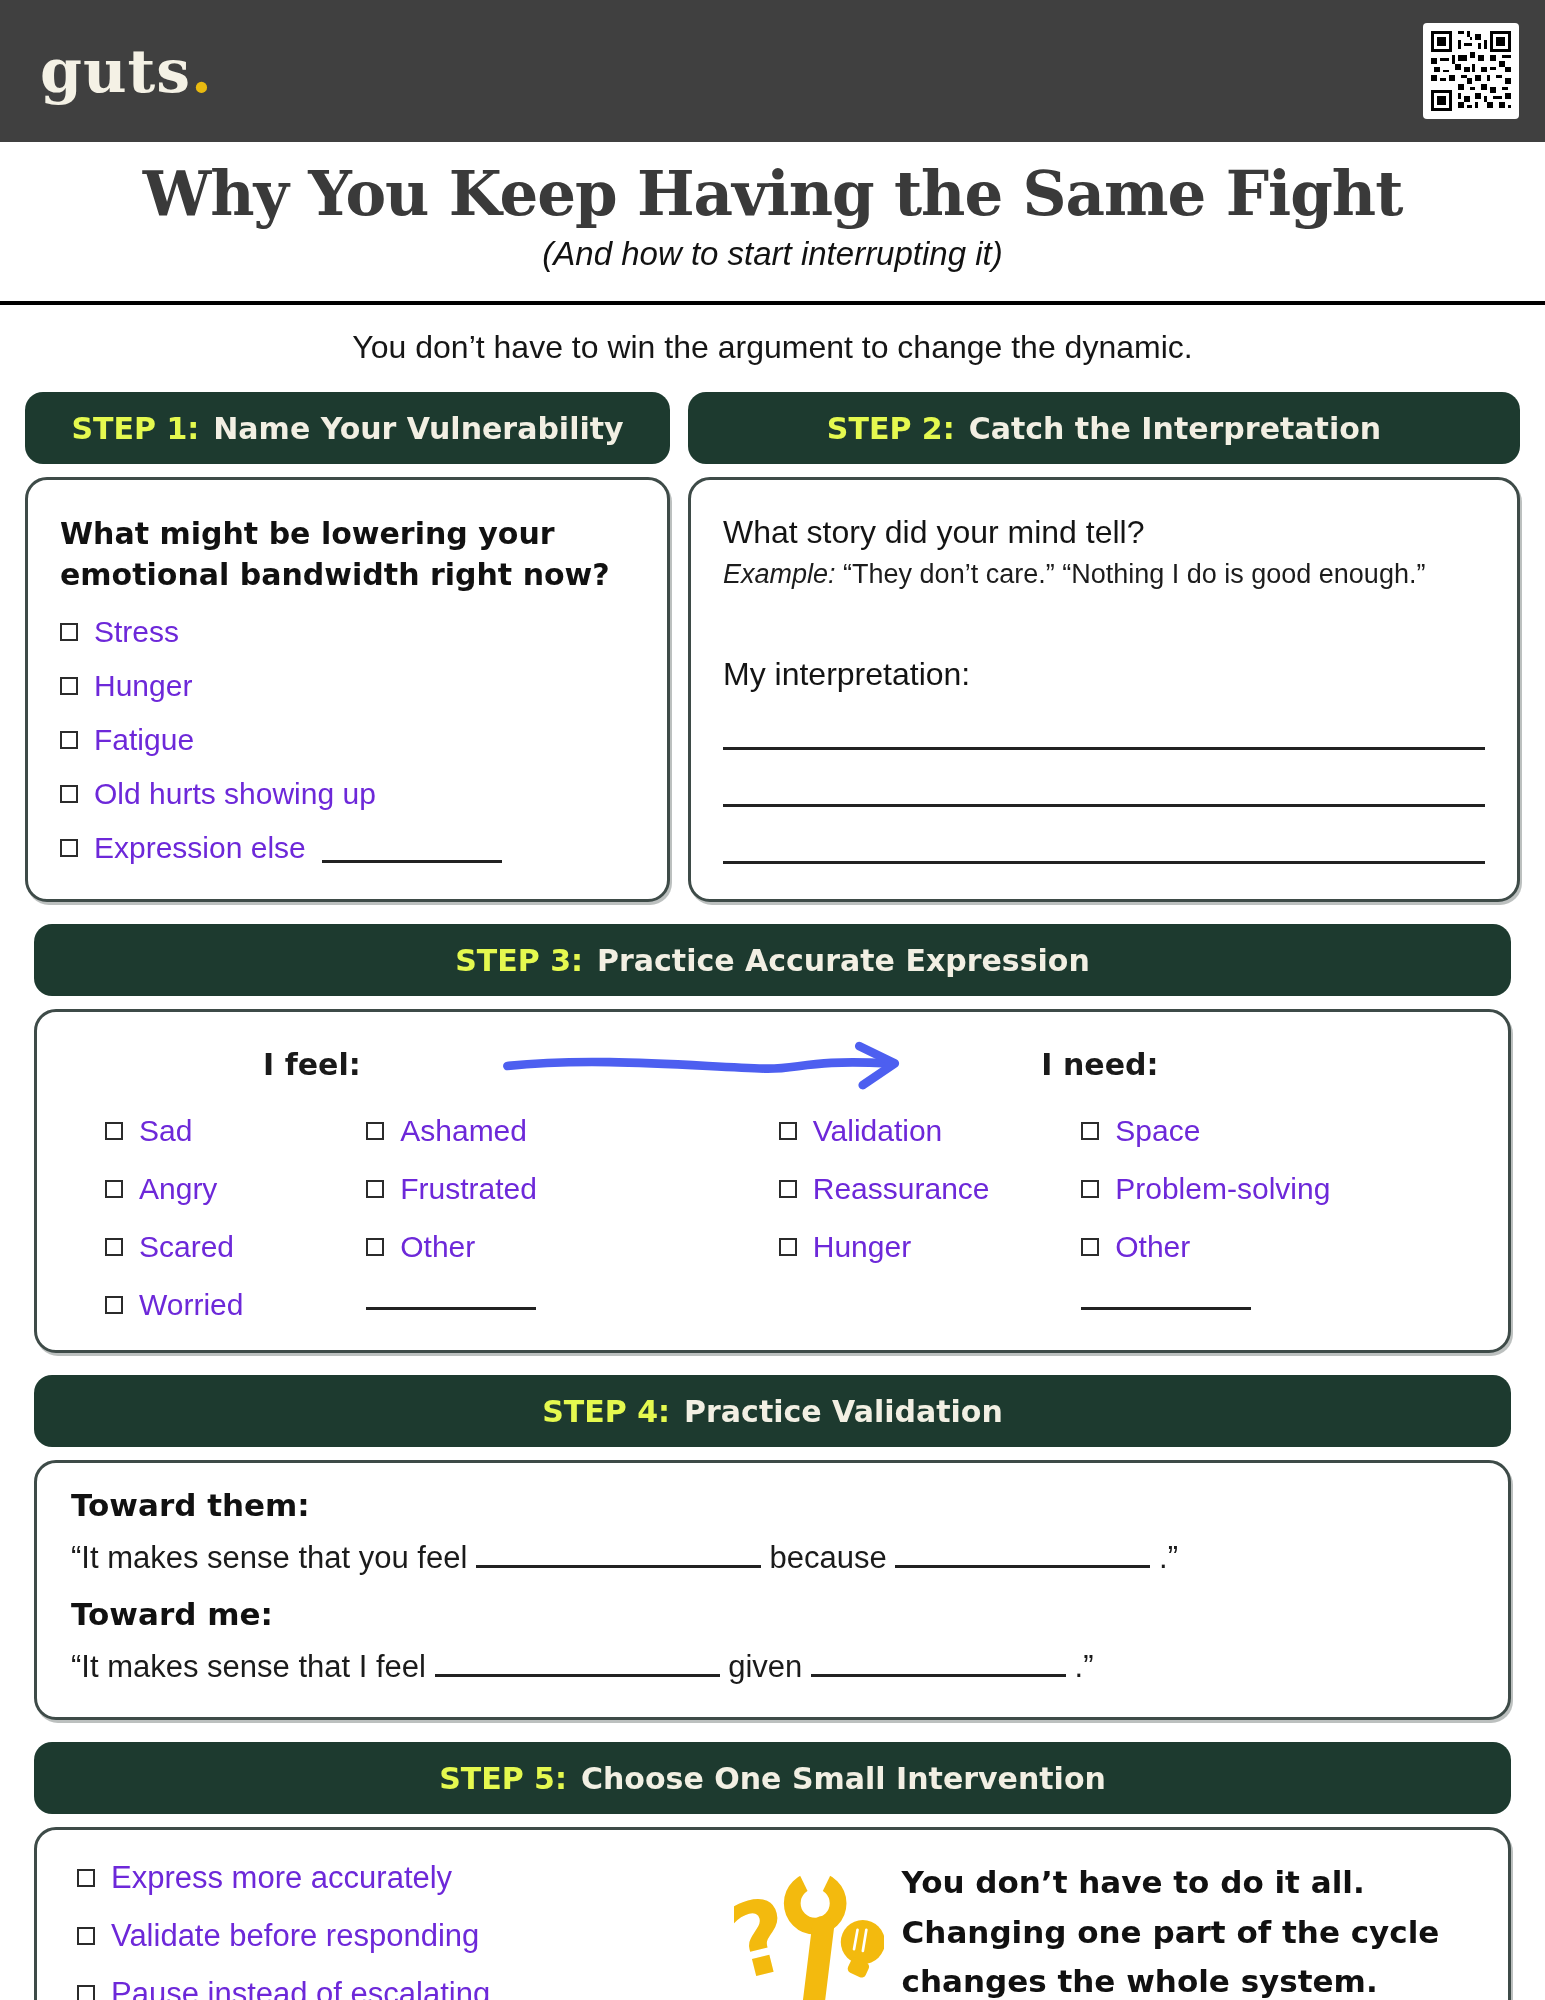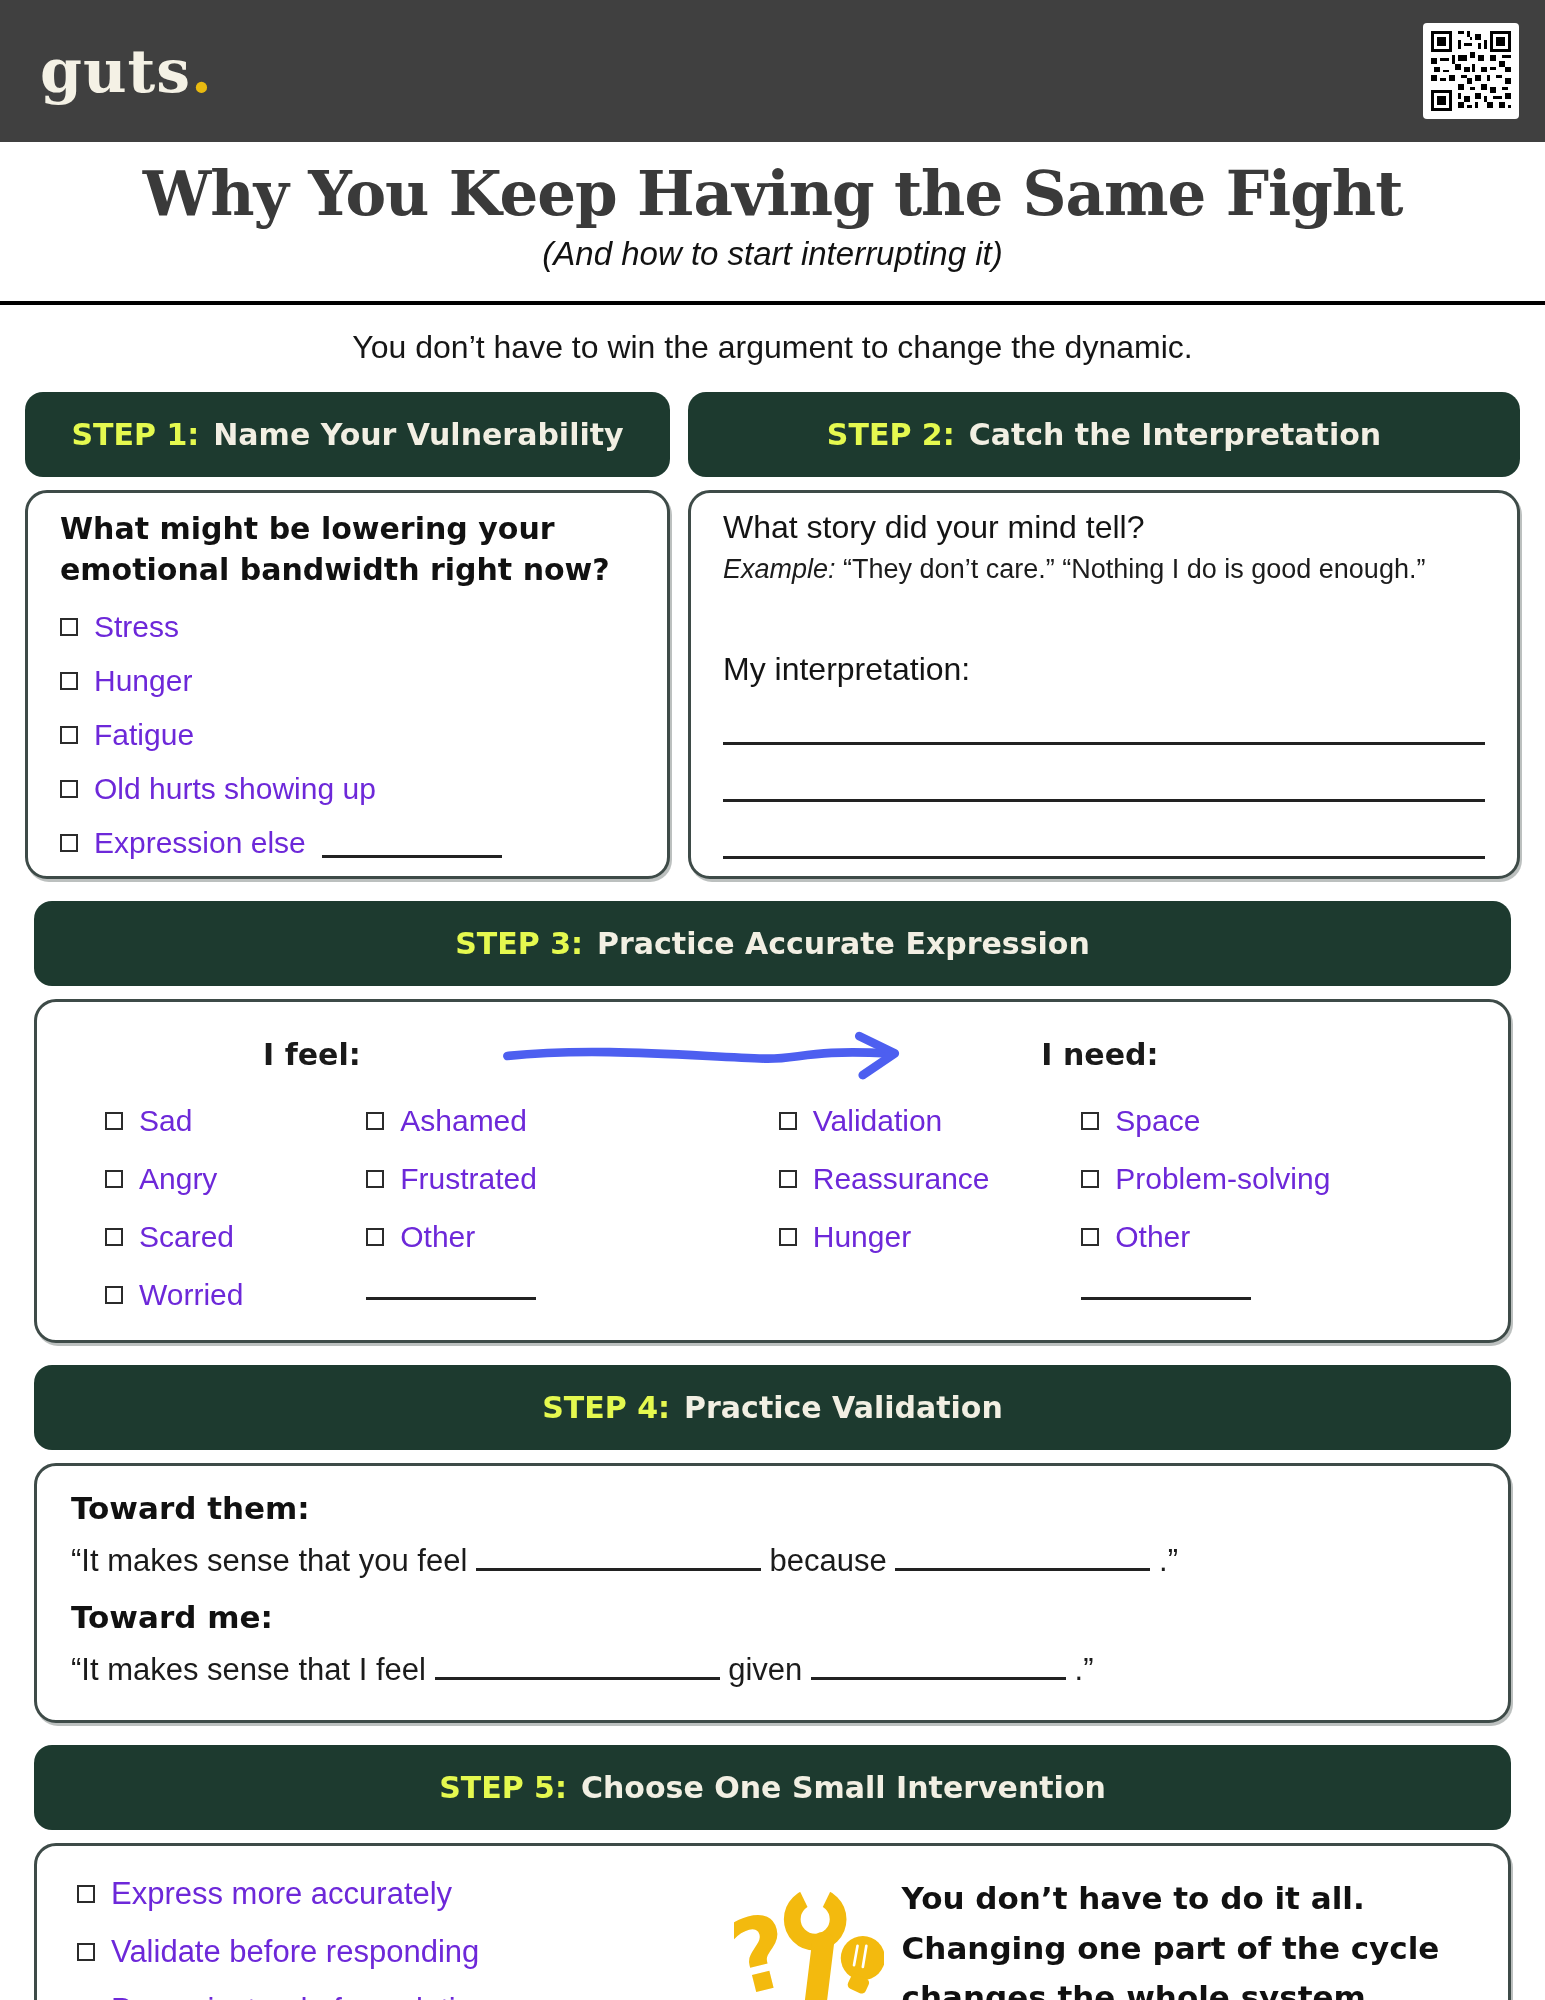--- a/index.html
+++ b/index.html
@@ -70,38 +70,38 @@
   .two-col {
     display:grid;
     grid-template-columns:645px 1fr;
     gap:18px;
     padding:0 25px;
     margin-top:26px;
   }
   .pill {
     background:#1d3a2f;
     border-radius:18px;
-    height:85px;
+    height:72px;
     display:flex;
     align-items:center;
     justify-content:center;
     gap:14px;
     font-family:"DejaVu Sans", sans-serif;
     font-weight:800;
     font-size:30px;
     color:#f2efe3;
   }
   .pill .step-num { color:#e5f94f; }
   .box {
     border:3px solid #3e4b48;
     border-radius:22px;
     background:#fff;
     box-shadow:2px 3px 0 rgba(62,75,72,0.35);
     margin-top:13px;
-    padding:16px 32px;
+    padding:34px 32px;
   }
   .col { display:flex; flex-direction:column; }
   .col .box { flex:1; }
 
   .q-bold {
     font-family:"DejaVu Sans", sans-serif;
     font-weight:700;
     font-size:30px;
     line-height:1.35;
     color:#111;

